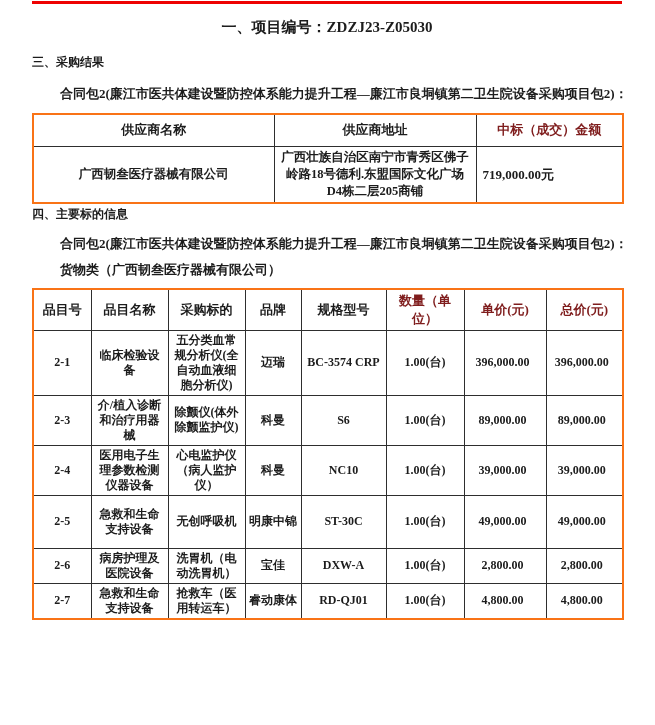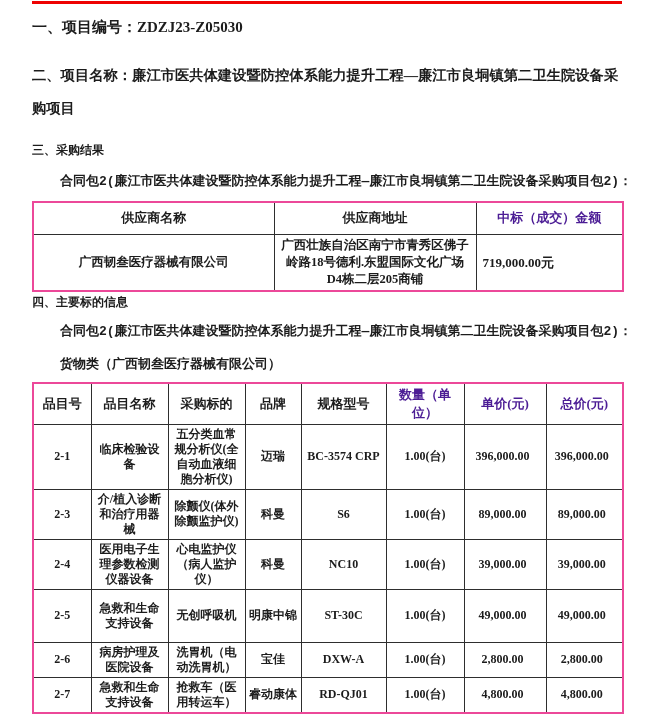--- a/index.html
+++ b/index.html
@@ -6,28 +6,28 @@
   html,body { background:#ffffff; }
   body {
     width:655px; height:725px;
     font-family:"Liberation Serif","DejaVu Serif",serif;
     font-weight:bold; color:#1c1c1c;
     overflow:hidden;
   }
   .page { position:relative; width:655px; height:725px; padding:0 33px 0 32px; overflow:hidden; }
   .top-rule { height:3px; background:#ee0202; width:590px; margin-top:1px; }
 
-  .h-line { font-size:15px; letter-spacing:0; margin-top:13px; line-height:20px; }
+  .h-line { font-size:15px; letter-spacing:0; margin-top:13px; line-height:20px;text-align:center; }
   .h-wrap { font-size:14.3px; margin-top:22px; line-height:33px; width:588px; }
   .sec-title { font-size:12px; margin-top:15px; line-height:20px; }
   .indent { padding-left:28px; }
-  .pkg-line { font-size:13px; margin-top:12px; line-height:19px; white-space:nowrap;font-family:Liberation Mono, monospace; }
-  .cat-line { font-size:13px; margin-top:13px; line-height:19px; }
+  .pkg-line { font-size:13px; margin-top:12px; line-height:19px; white-space:nowrap; }
+  .cat-line { font-size:13px; margin-top:7px; line-height:19px; }
 
-  table { border-collapse:collapse; table-layout:fixed; width:590px; border:2px solid #ec4899; }
+  table { border-collapse:collapse; table-layout:fixed; width:590px; border:2px solid #f97316; }
   th, td { border:1px solid #2e2e2e; text-align:center; vertical-align:middle; }
 
   
   #supplier-table { margin-top:10px; }
   #supplier-table th { height:32px; font-size:13px; }
   #supplier-table td { font-size:12.5px; line-height:17px; padding:2px 6px; height:52px; }
   #supplier-table td:nth-child(3) { text-align:left; padding-right:8px; font-size:13px; }
 
   
   #items-table { margin-top:9px; }
@@ -35,32 +35,31 @@
   #items-table td { font-size:12px; line-height:15px; padding:2px 3px; }
   #items-table td:nth-child(7), #items-table td:nth-child(8) { padding-right:8px; }
   #items-table tbody tr:nth-child(1) td { height:64px; }
   #items-table tbody tr:nth-child(2) td { height:36px; }
   #items-table tbody tr:nth-child(3) td { height:50px; }
   #items-table tbody tr:nth-child(4) td { height:53px; }
   #items-table tbody tr:nth-child(5) td { height:35px; }
   #items-table tbody tr:nth-child(6) td { height:35px; }
   #items-table tbody tr:nth-child(7) td { height:37px; }
 
-  .hdr-red { color:#4c1d95; }
+  .hdr-red { color:#7f1d1d; }
 </style>
 </head>
 <body>
 
 <div class="page">
 
   <div class="top-rule"></div>
 
   <div class="h-line">一、项目编号：ZDZJ23-Z05030</div>
 
-  <div class="h-wrap">二、项目名称：廉江市医共体建设暨防控体系能力提升工程—廉江市良垌镇第二卫生院设备采购项目</div>
 
   <div class="sec-title">三、采购结果</div>
 
   <div class="pkg-line indent">合同包2(廉江市医共体建设暨防控体系能力提升工程—廉江市良垌镇第二卫生院设备采购项目包2)：</div>
 
   <table id="supplier-table">
     <colgroup>
       <col style="width:241px">
         <col style="width:202px">
         <col style="width:147px">

